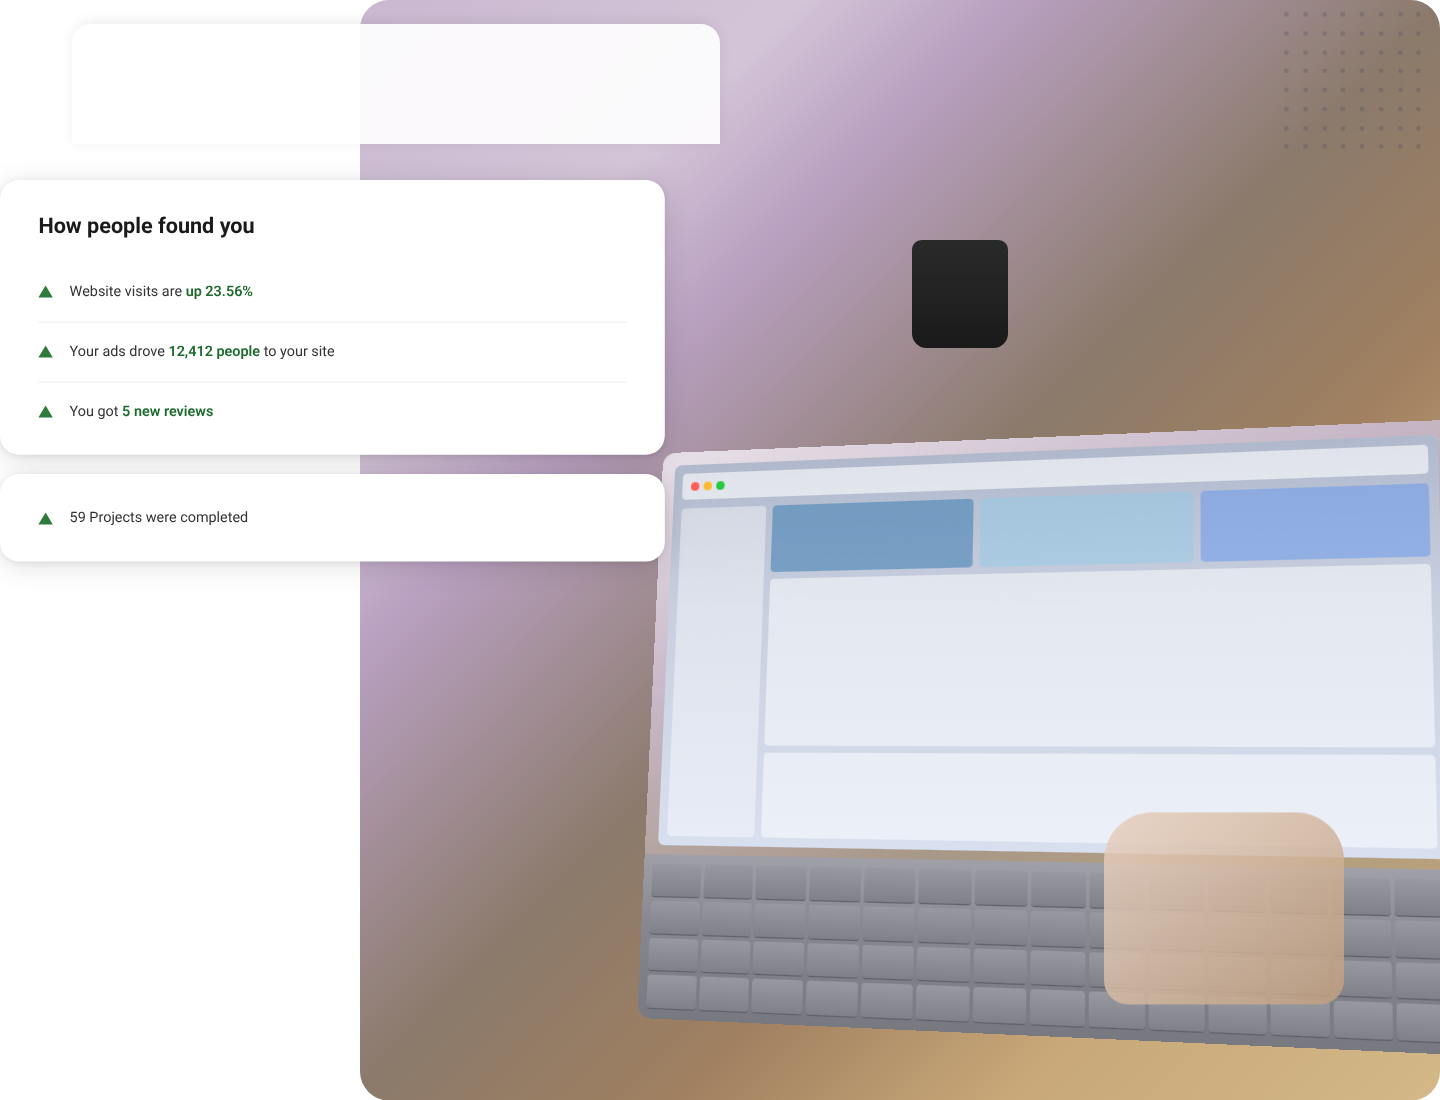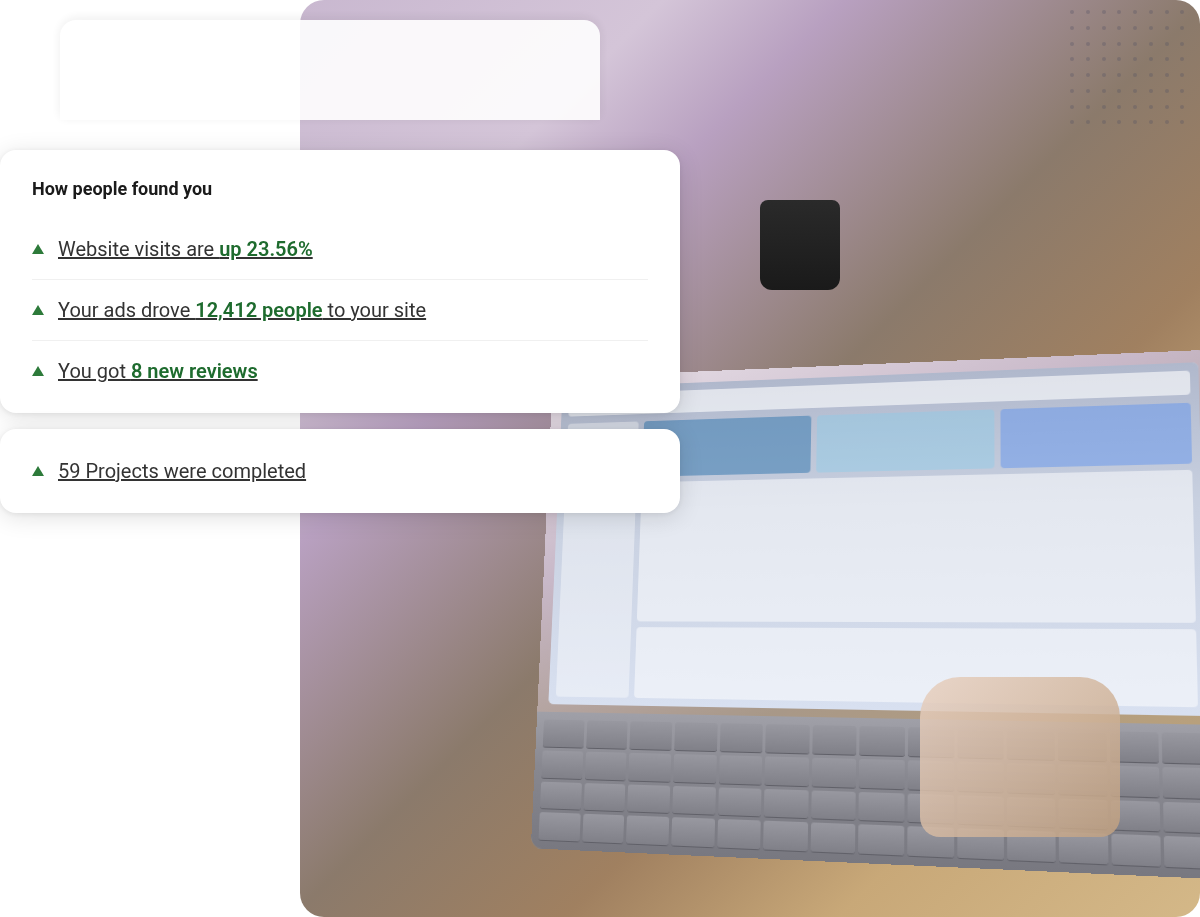--- a/index.html
+++ b/index.html
@@ -196,21 +196,21 @@
       background: linear-gradient(135deg, #e8d0c0 0%, #d4b8a0 50%, #c0a080 100%);
       border-radius: 40px 40px 20px 20px;
       opacity: 0.85;
     }
 
     
     .cards-container {
       position: absolute;
       top: 150px;
       left: 0;
-      width: 680px;
+      width: 554px;
     }
 
     .card {
       background: #fff;
       border-radius: 16px;
       padding: 28px 32px;
       box-shadow: 0 4px 24px rgba(0,0,0,0.12), 0 1px 6px rgba(0,0,0,0.08);
       margin-bottom: 16px;
     }
 
@@ -241,24 +241,23 @@
     .arrow-up {
       width: 0;
       height: 0;
       border-left: 6px solid transparent;
       border-right: 6px solid transparent;
       border-bottom: 10px solid #2d7a3a;
       flex-shrink: 0;
     }
 
     .item-text {
-      font-size: 20px;
+      font-size: 12px;
       color: #333;
       line-height: 1.4;
-      text-decoration: underline;
     }
 
     .highlight {
       color: #1e6b2e;
       font-weight: 600;
     }
 
     
     .top-partial-card {
       position: absolute;
@@ -453,21 +452,21 @@
       <div class="card-item">
         <div class="arrow-up"></div>
         <span class="item-text">
           Your ads drove <span class="highlight">12,412 people</span> to your site
         </span>
       </div>
 
       <div class="card-item">
         <div class="arrow-up"></div>
         <span class="item-text">
-          You got <span class="highlight">8 new reviews</span>
+          You got <span class="highlight">5 new reviews</span>
         </span>
       </div>
     </div>
 
     <div class="card">
 
       <div class="card-item">
         <div class="arrow-up"></div>
         <span class="item-text">59 Projects were completed</span>
       </div>

